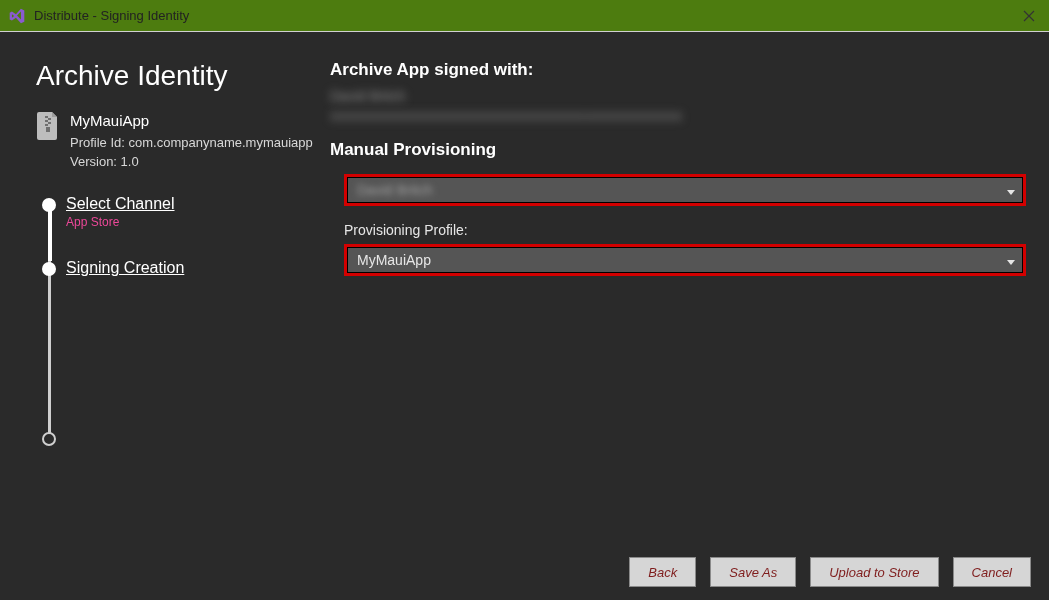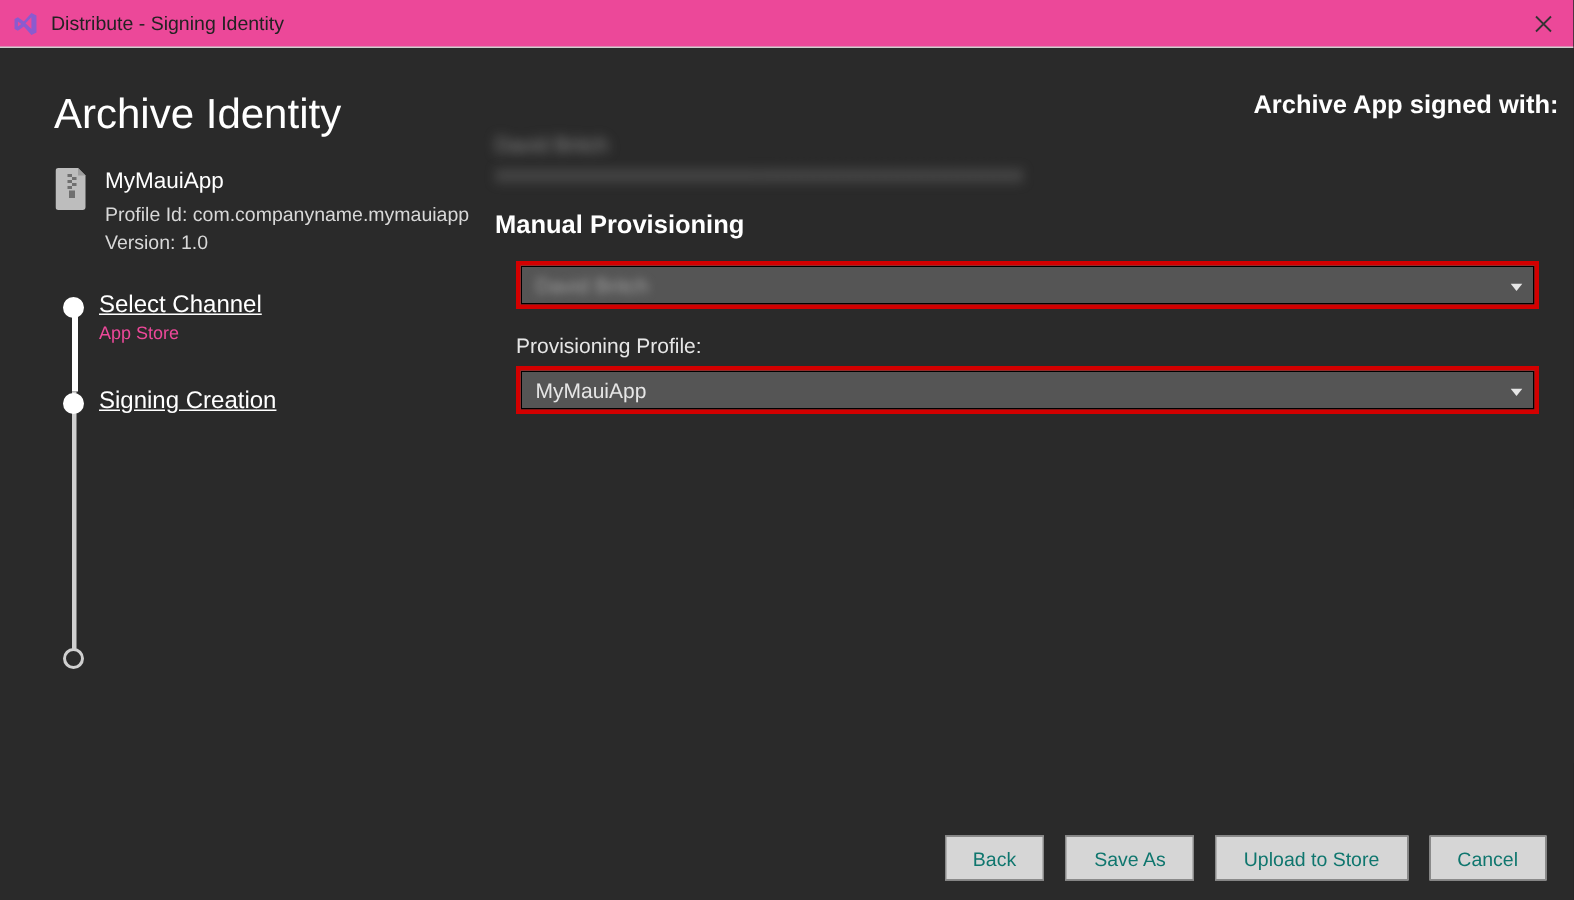--- a/index.html
+++ b/index.html
@@ -7,21 +7,21 @@
     width: 1049px;
     height: 600px;
     background: #252525;
     font-family: "Segoe UI", Tahoma, sans-serif;
     color: #e6e6e6;
     overflow: hidden;
     position: relative;
   }
   .titlebar {
     height: 32px;
-    background: #ec4899;
+    background: #4d7c0f;
     display: flex;
     align-items: center;
     padding: 0 8px;
     border-bottom: 1px solid #d0d0d0;
     color: #222;
     text-align: center;
   }
   .titlebar .vs-icon {
     width: 18px;
     height: 18px;
@@ -106,21 +106,21 @@
     left: 12px;
     width: 3px;
     background: #cfcfcf;
   }
   .line.thick { background: #ffffff; width: 4px; }
 
   .main {
     flex: 1;
     padding: 28px 10px 0 0;
   }
-  .main h2 { font-size: 17px; font-weight: 600; color: #fff; margin-bottom: 8px; text-align: right; }
+  .main h2 { font-size: 17px; font-weight: 600; color: #fff; margin-bottom: 8px; }
   .blurred {
     color: #8f8f8f;
     filter: blur(4px);
     user-select: none;
     margin-bottom: 6px;
     font-size: 14px;
   }
   .blurred.line2 { font-size: 12px; }
   .section-title {
     font-size: 17px;
@@ -166,26 +166,27 @@
     align-items: center;
     justify-content: flex-end;
     padding-right: 18px;
     gap: 14px;
   }
   .btn {
     height: 30px;
     padding: 0 18px;
     background: #d6d6d6;
     border: 1px solid #8a8a8a;
-    color: #0f766e;
+    color: #7f1d1d;
     font-size: 13px;
     cursor: pointer;
     display: flex;
     align-items: center;
     justify-content: center;
+    font-style: italic;
   }
 </style>
 </head>
 <body>
 
 <div class="titlebar">
   <span class="vs-icon">
     <svg width="18" height="18" viewBox="0 0 32 32">
         <path fill="#8a5bcf" d="M23 3l-9 10L7 8 3 10v12l4 2 7-5 9 10 6-3V6zM7 19v-6l4 3zm16 3l-7-7 7-7z"></path>
       </svg>

